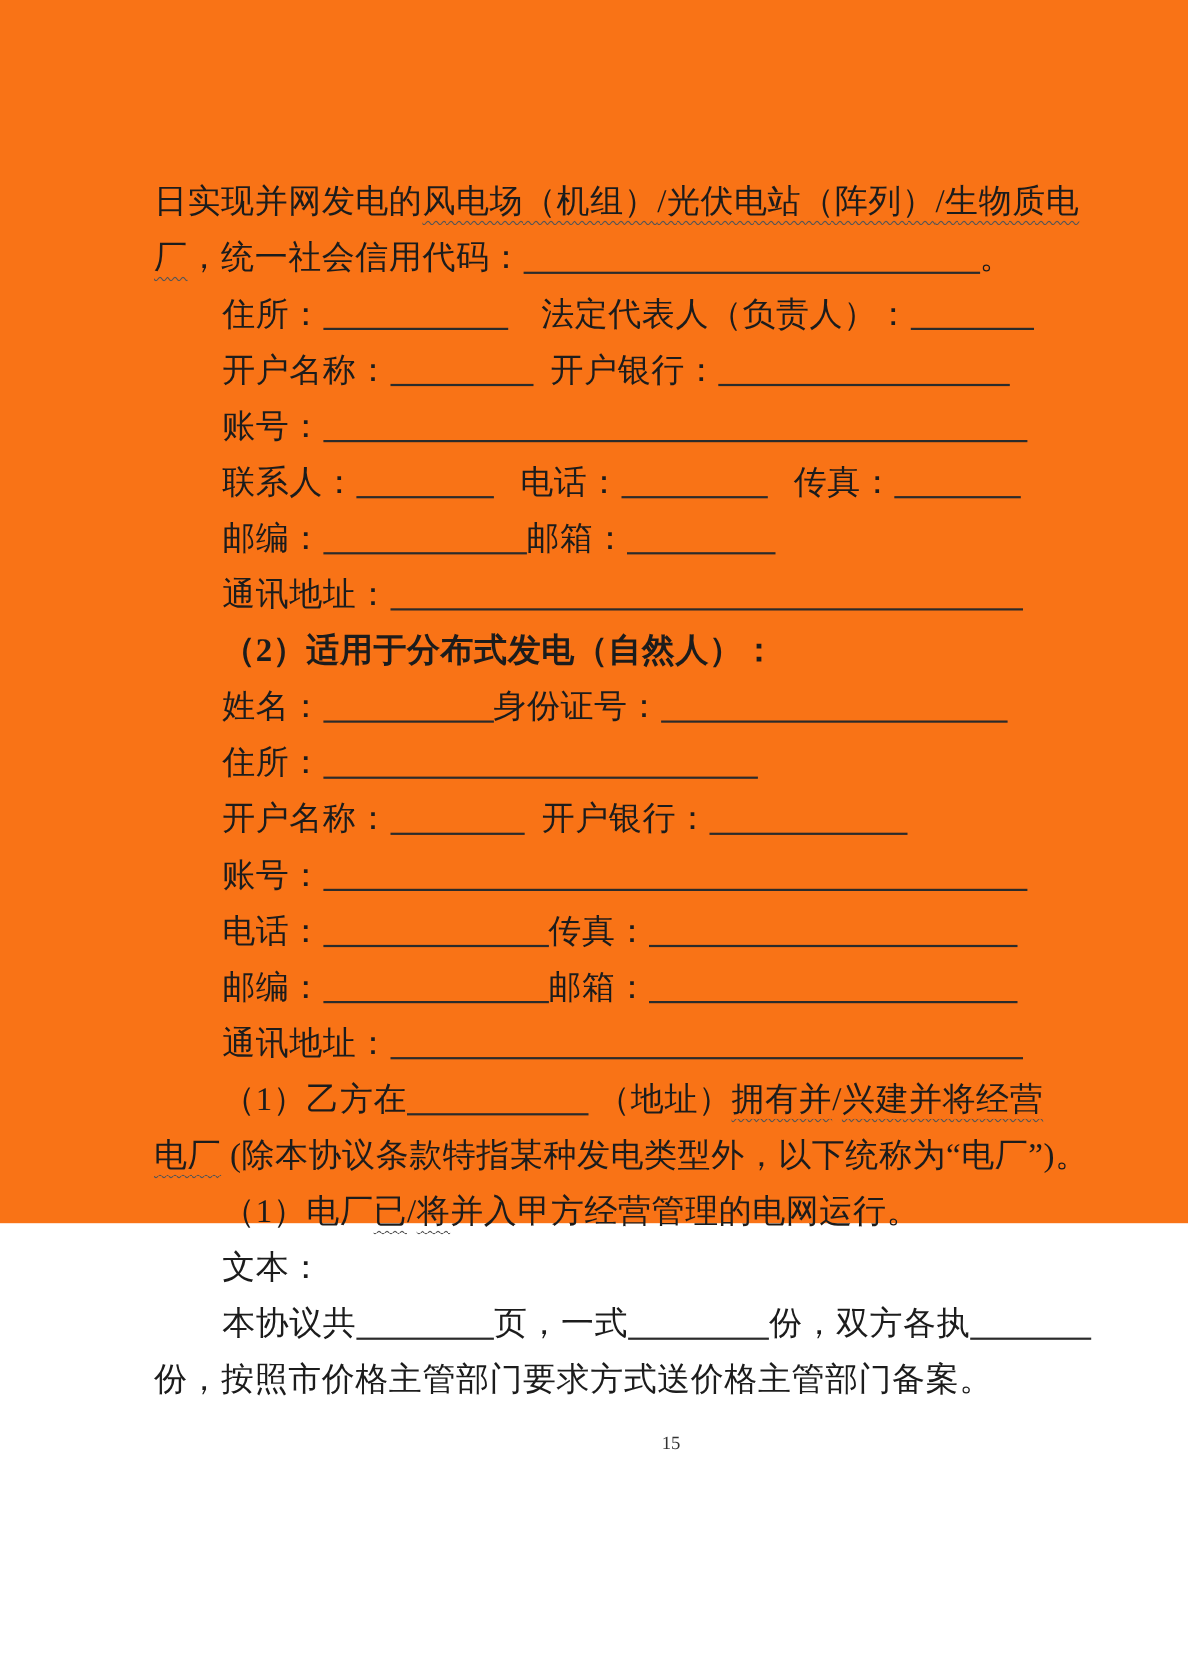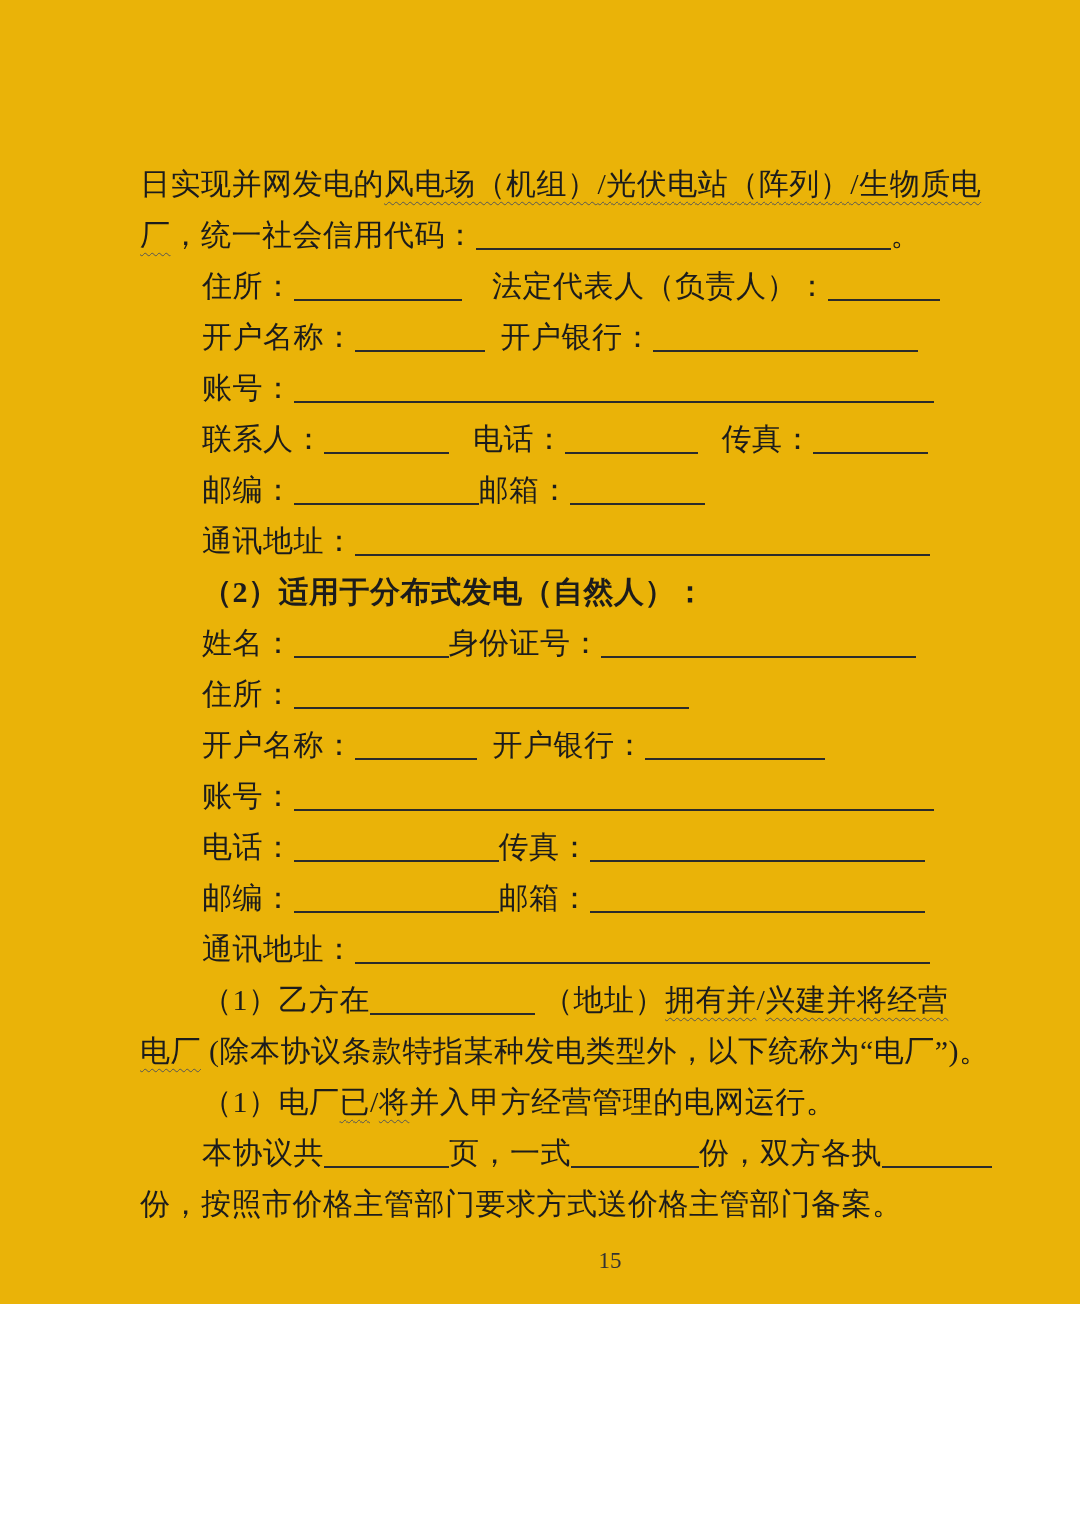--- a/index.html
+++ b/index.html
@@ -10,22 +10,22 @@
   body {
     width: 1080px;
     height: 1527px;
     overflow: hidden;
     font-family: "Liberation Serif", "DejaVu Serif", serif;
     color: #1c1c1c;
   }
   .page {
     position: relative;
     width: 1080px;
-    height: 1304px;
-    background: #eab308;
+    height: 1112px;
+    background: #f97316;
   }
   .doc-body {
     padding: 158px 0 0 140px;
     width: 940px;
   }
   .line {
     font-size: 30px;
     line-height: 51px;
     height: 51px;
     white-space: nowrap;
@@ -41,21 +41,21 @@
   }
   .blank {
     display: inline-block;
     height: 0px;
     border-bottom: 2px solid #2b2b2b;
     vertical-align: -5px;
   }
   .page-number {
     margin-top: 20px;
     text-align: center;
-    font-size: 23px;
+    font-size: 17px;
     line-height: 24px;
     color: #333333;
     width: 940px;
     padding-left: 140px;
     box-sizing: content-box;
   }
 </style>
 </head>
 <body>
 
@@ -73,17 +73,18 @@
       <div class="line" style="text-indent: 62px;"><span class="txt">姓名：</span><span class="blank" style="width: 155px;"></span><span class="txt">身份证号：</span><span class="blank" style="width: 315px;"></span></div>
       <div class="line" style="text-indent: 62px;"><span class="txt">住所：</span><span class="blank" style="width: 395px;"></span></div>
       <div class="line" style="text-indent: 62px;"><span class="txt">开户名称：</span><span class="blank" style="width: 122px;"></span><span class="txt">&nbsp;&nbsp;开户银行：</span><span class="blank" style="width: 180px;"></span></div>
       <div class="line" style="text-indent: 62px;"><span class="txt">账号：</span><span class="blank" style="width: 640px;"></span></div>
       <div class="line" style="text-indent: 62px; font-family: Liberation Serif, serif;"><span class="txt">电话：</span><span class="blank" style="width: 205px;"></span><span class="txt">传真：</span><span class="blank" style="width: 335px;"></span></div>
       <div class="line" style="text-indent: 62px;"><span class="txt">邮编：</span><span class="blank" style="width: 205px;"></span><span class="txt">邮箱：</span><span class="blank" style="width: 335px;"></span></div>
       <div class="line" style="text-indent: 62px;"><span class="txt">通讯地址：</span><span class="blank" style="width: 575px;"></span></div>
       <div class="line" style="text-indent: 62px;"><span class="txt">（1）乙方在</span><span class="blank" style="width: 165px;"></span><span class="txt">&nbsp;（地址）</span><span class="wavy">拥有并</span><span class="txt">/</span><span class="wavy">兴建并将经营</span></div>
       <div class="line"><span class="wavy">电厂</span><span class="txt">&nbsp;(除本协议条款特指某种发电类型外，以下统称为“电厂”)。</span></div>
       <div class="line" style="text-indent: 62px;"><span class="txt">（1）电厂</span><span class="wavy">已</span><span class="txt">/</span><span class="wavy">将</span><span class="txt">并入甲方经营管理的电网运行。</span></div>
+      <div class="line" style="text-indent: 62px;"><span class="txt">文本：</span></div>
       <div class="line" style="text-indent: 62px;"><span class="txt">本协议共</span><span class="blank" style="width: 125px;"></span><span class="txt">页，一式</span><span class="blank" style="width: 128px;"></span><span class="txt">份，双方各执</span><span class="blank" style="width: 110px;"></span></div>
       <div class="line"><span class="txt">份，按照市价格主管部门要求方式送价格主管部门备案。</span></div>
     </div>
   <div class="page-number">15</div>
 </div>
 
 </body></html>

